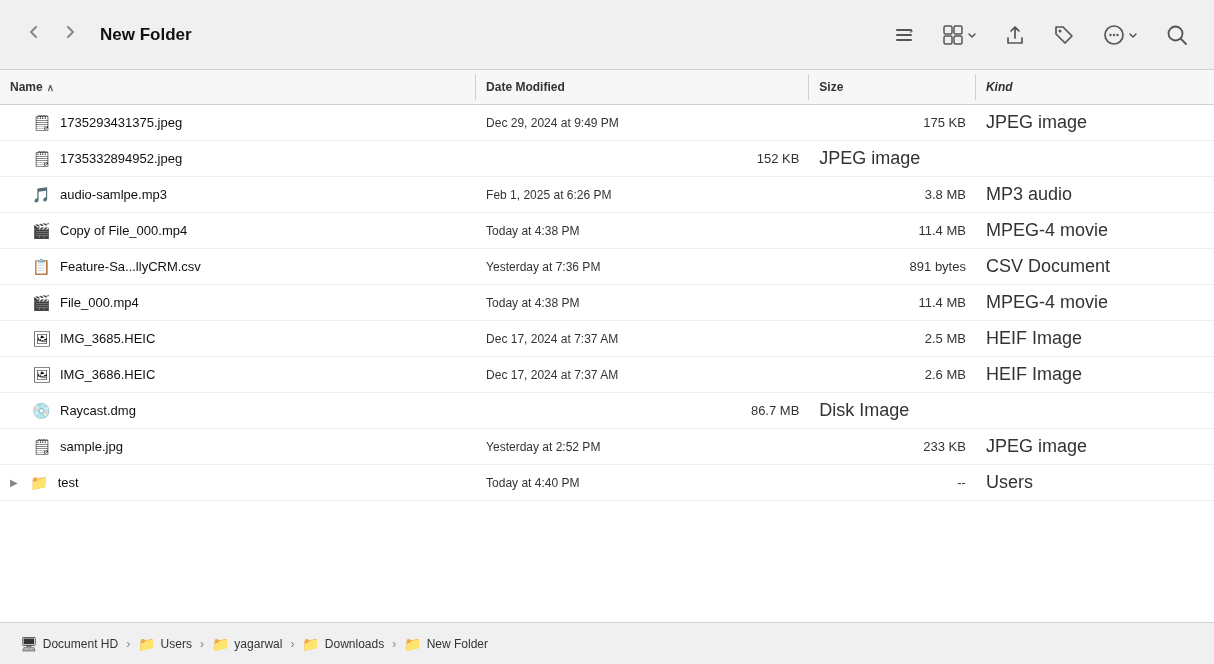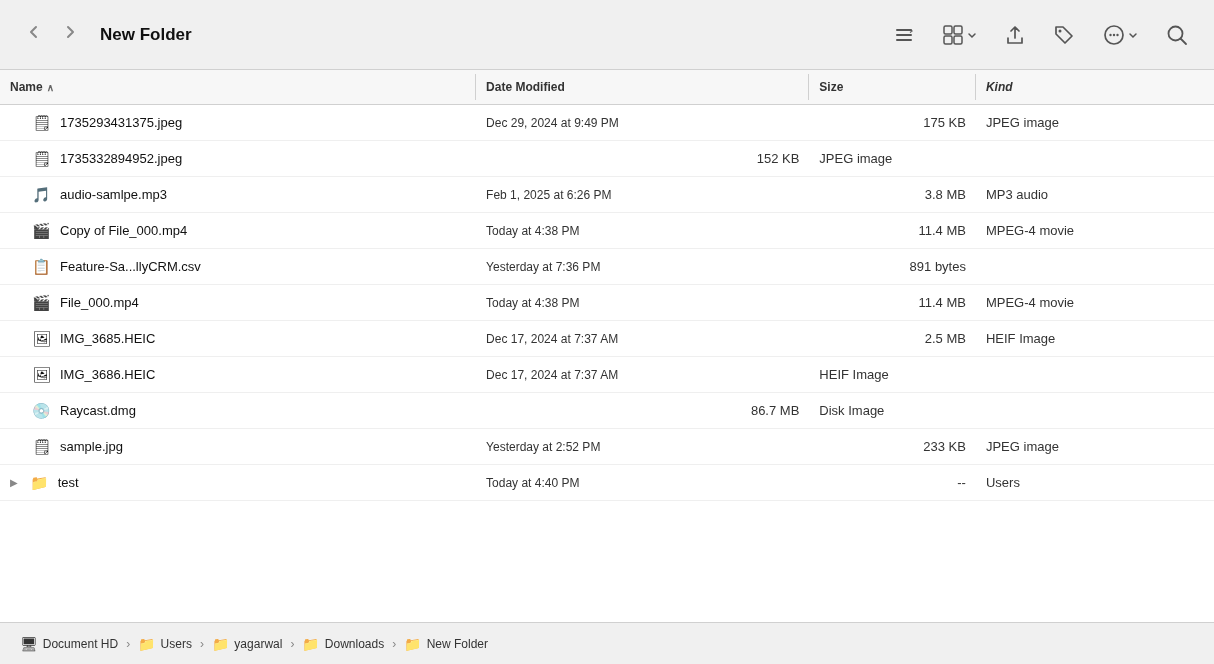--- a/index.html
+++ b/index.html
@@ -123,21 +123,21 @@
       color: #111;
       display: flex;
       align-items: center;
       gap: 8px;
       white-space: nowrap;
       overflow: hidden;
       text-overflow: ellipsis;
     }
     .file-cell.date { color: #333; font-size: 12px; text-align: center; }
     .file-cell.size { color: #333; font-size: 13px; justify-content: flex-end; }
-    .file-cell.kind { color: #333; font-size: 13px; }
+    .file-cell.kind { color: #333; font-size: 18px; }
 
     .file-icon {
       width: 20px;
       height: 20px;
       flex-shrink: 0;
       display: flex;
       align-items: center;
       justify-content: center;
       font-size: 15px;
     }
@@ -308,20 +308,21 @@
           <div class="file-cell kind">MPEG-4 movie</div>
         </div>
         <div class="file-row">
           <div class="file-cell">
             <span style="width: 14px; display: inline-block;"></span>
             <span class="file-icon">📋</span>
             <span class="file-name">Feature-Sa...llyCRM.csv</span>
           </div>
           <div class="file-cell date">Yesterday at 7:36 PM</div>
           <div class="file-cell size">891 bytes</div>
+          <div class="file-cell kind">CSV Document</div>
         </div>
         <div class="file-row">
           <div class="file-cell">
             <span style="width: 14px; display: inline-block;"></span>
             <span class="file-icon">🎬</span>
             <span class="file-name">File_000.mp4</span>
           </div>
           <div class="file-cell date">Today at 4:38 PM</div>
           <div class="file-cell size">11.4 MB</div>
           <div class="file-cell kind">MPEG-4 movie</div>
@@ -336,20 +337,21 @@
           <div class="file-cell size">2.5 MB</div>
           <div class="file-cell kind">HEIF Image</div>
         </div>
         <div class="file-row">
           <div class="file-cell">
             <span style="width: 14px; display: inline-block;"></span>
             <span class="file-icon">🖼</span>
             <span class="file-name">IMG_3686.HEIC</span>
           </div>
           <div class="file-cell date">Dec 17, 2024 at 7:37 AM</div>
+          <div class="file-cell size">2.6 MB</div>
           <div class="file-cell kind">HEIF Image</div>
         </div>
         <div class="file-row">
           <div class="file-cell">
             <span style="width: 14px; display: inline-block;"></span>
             <span class="file-icon">💿</span>
             <span class="file-name">Raycast.dmg</span>
           </div>
           <div class="file-cell size">86.7 MB</div>
           <div class="file-cell kind">Disk Image</div>

